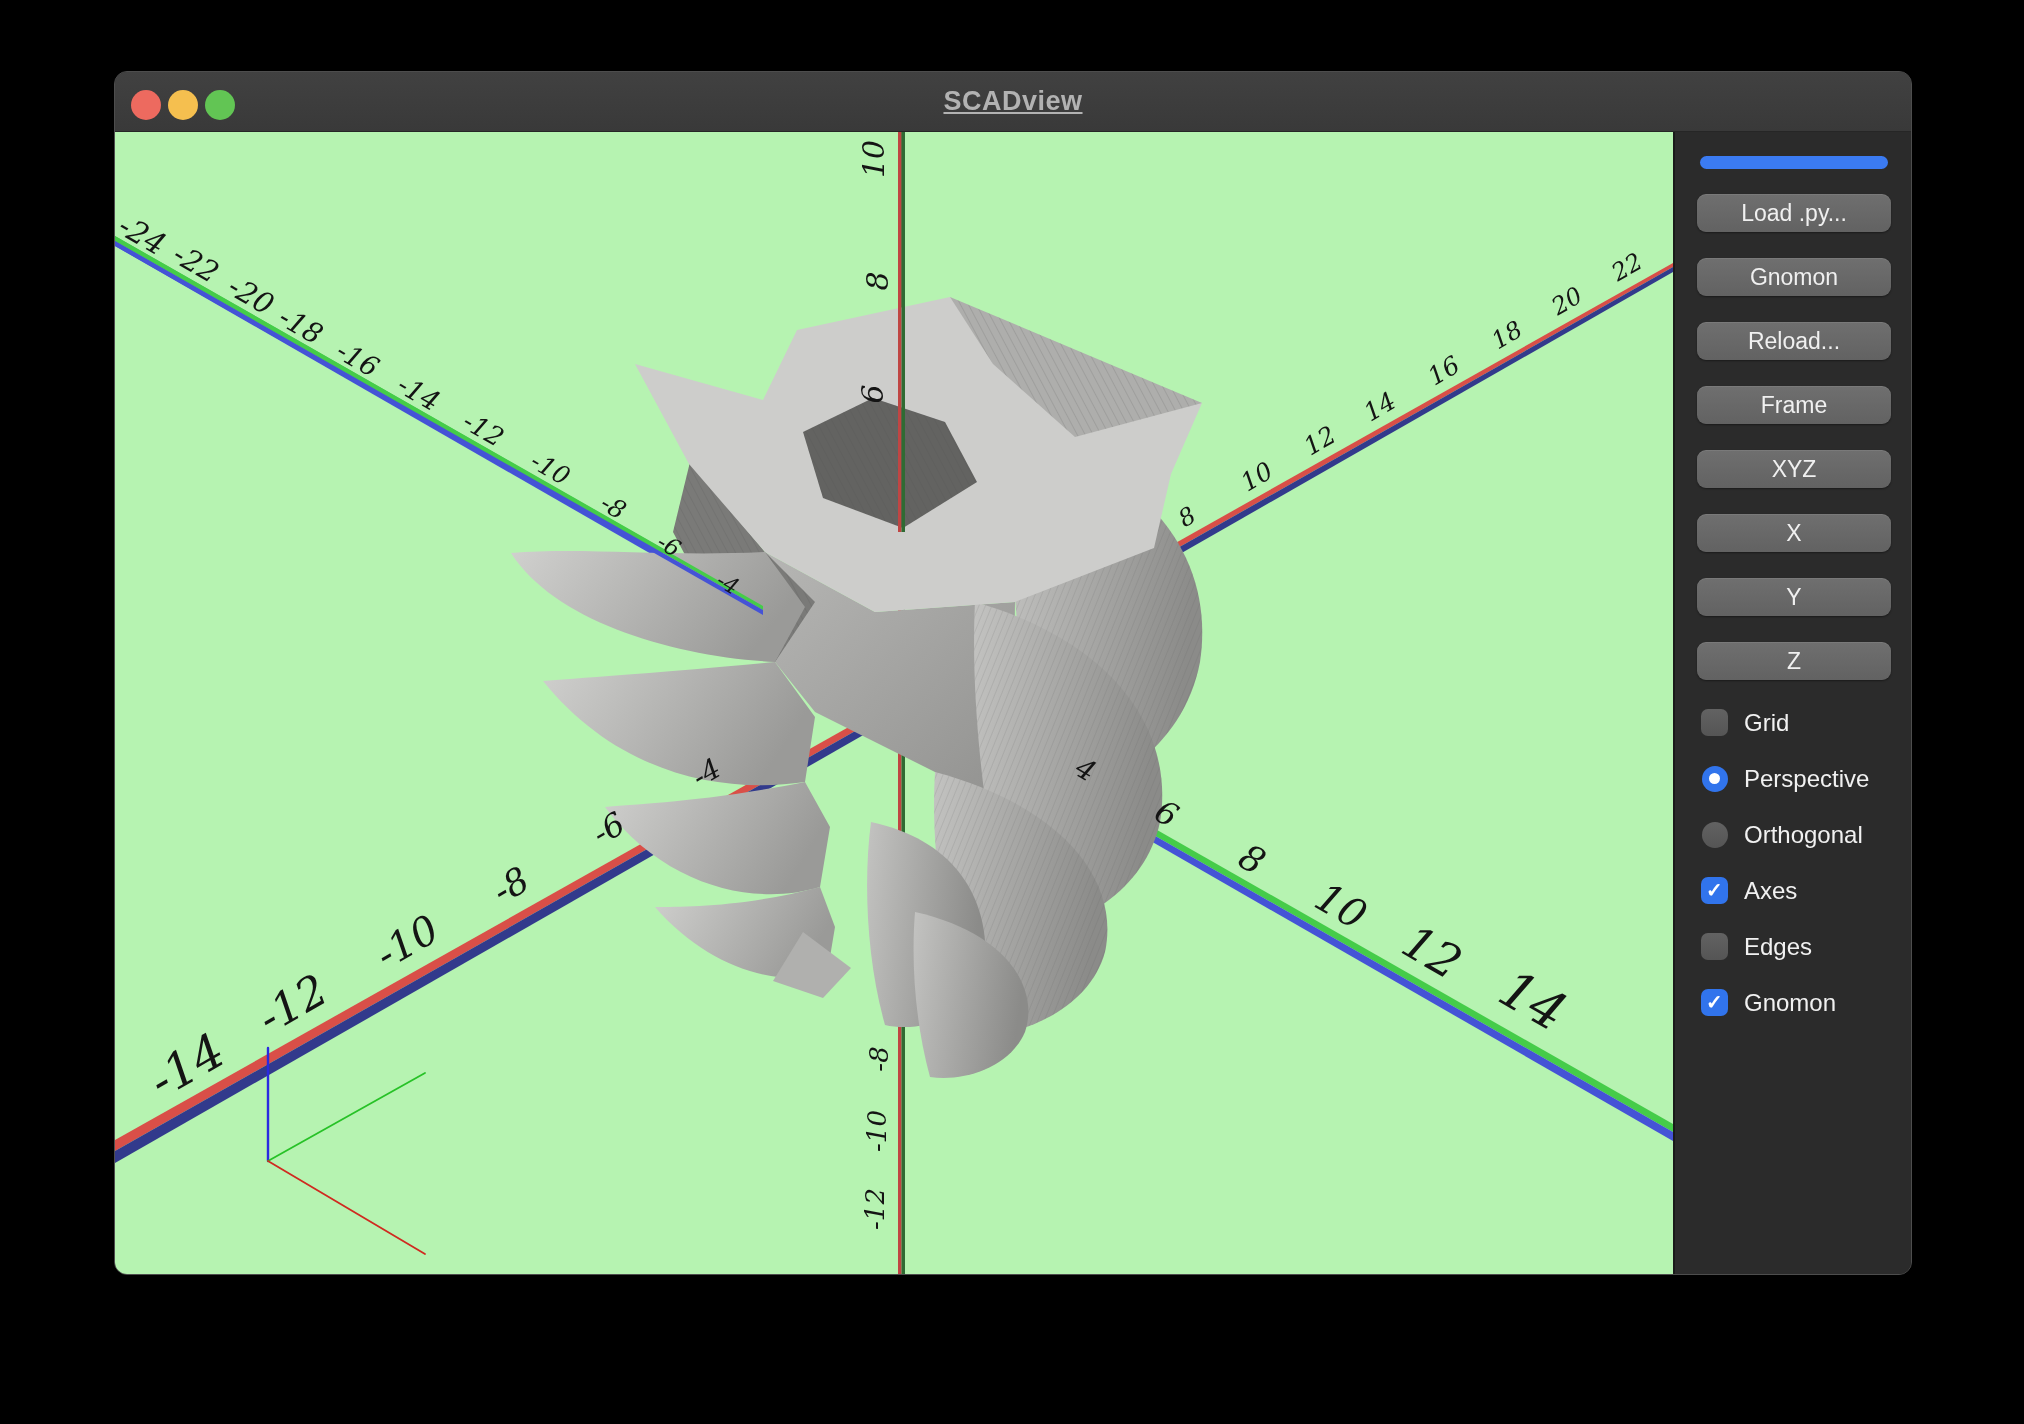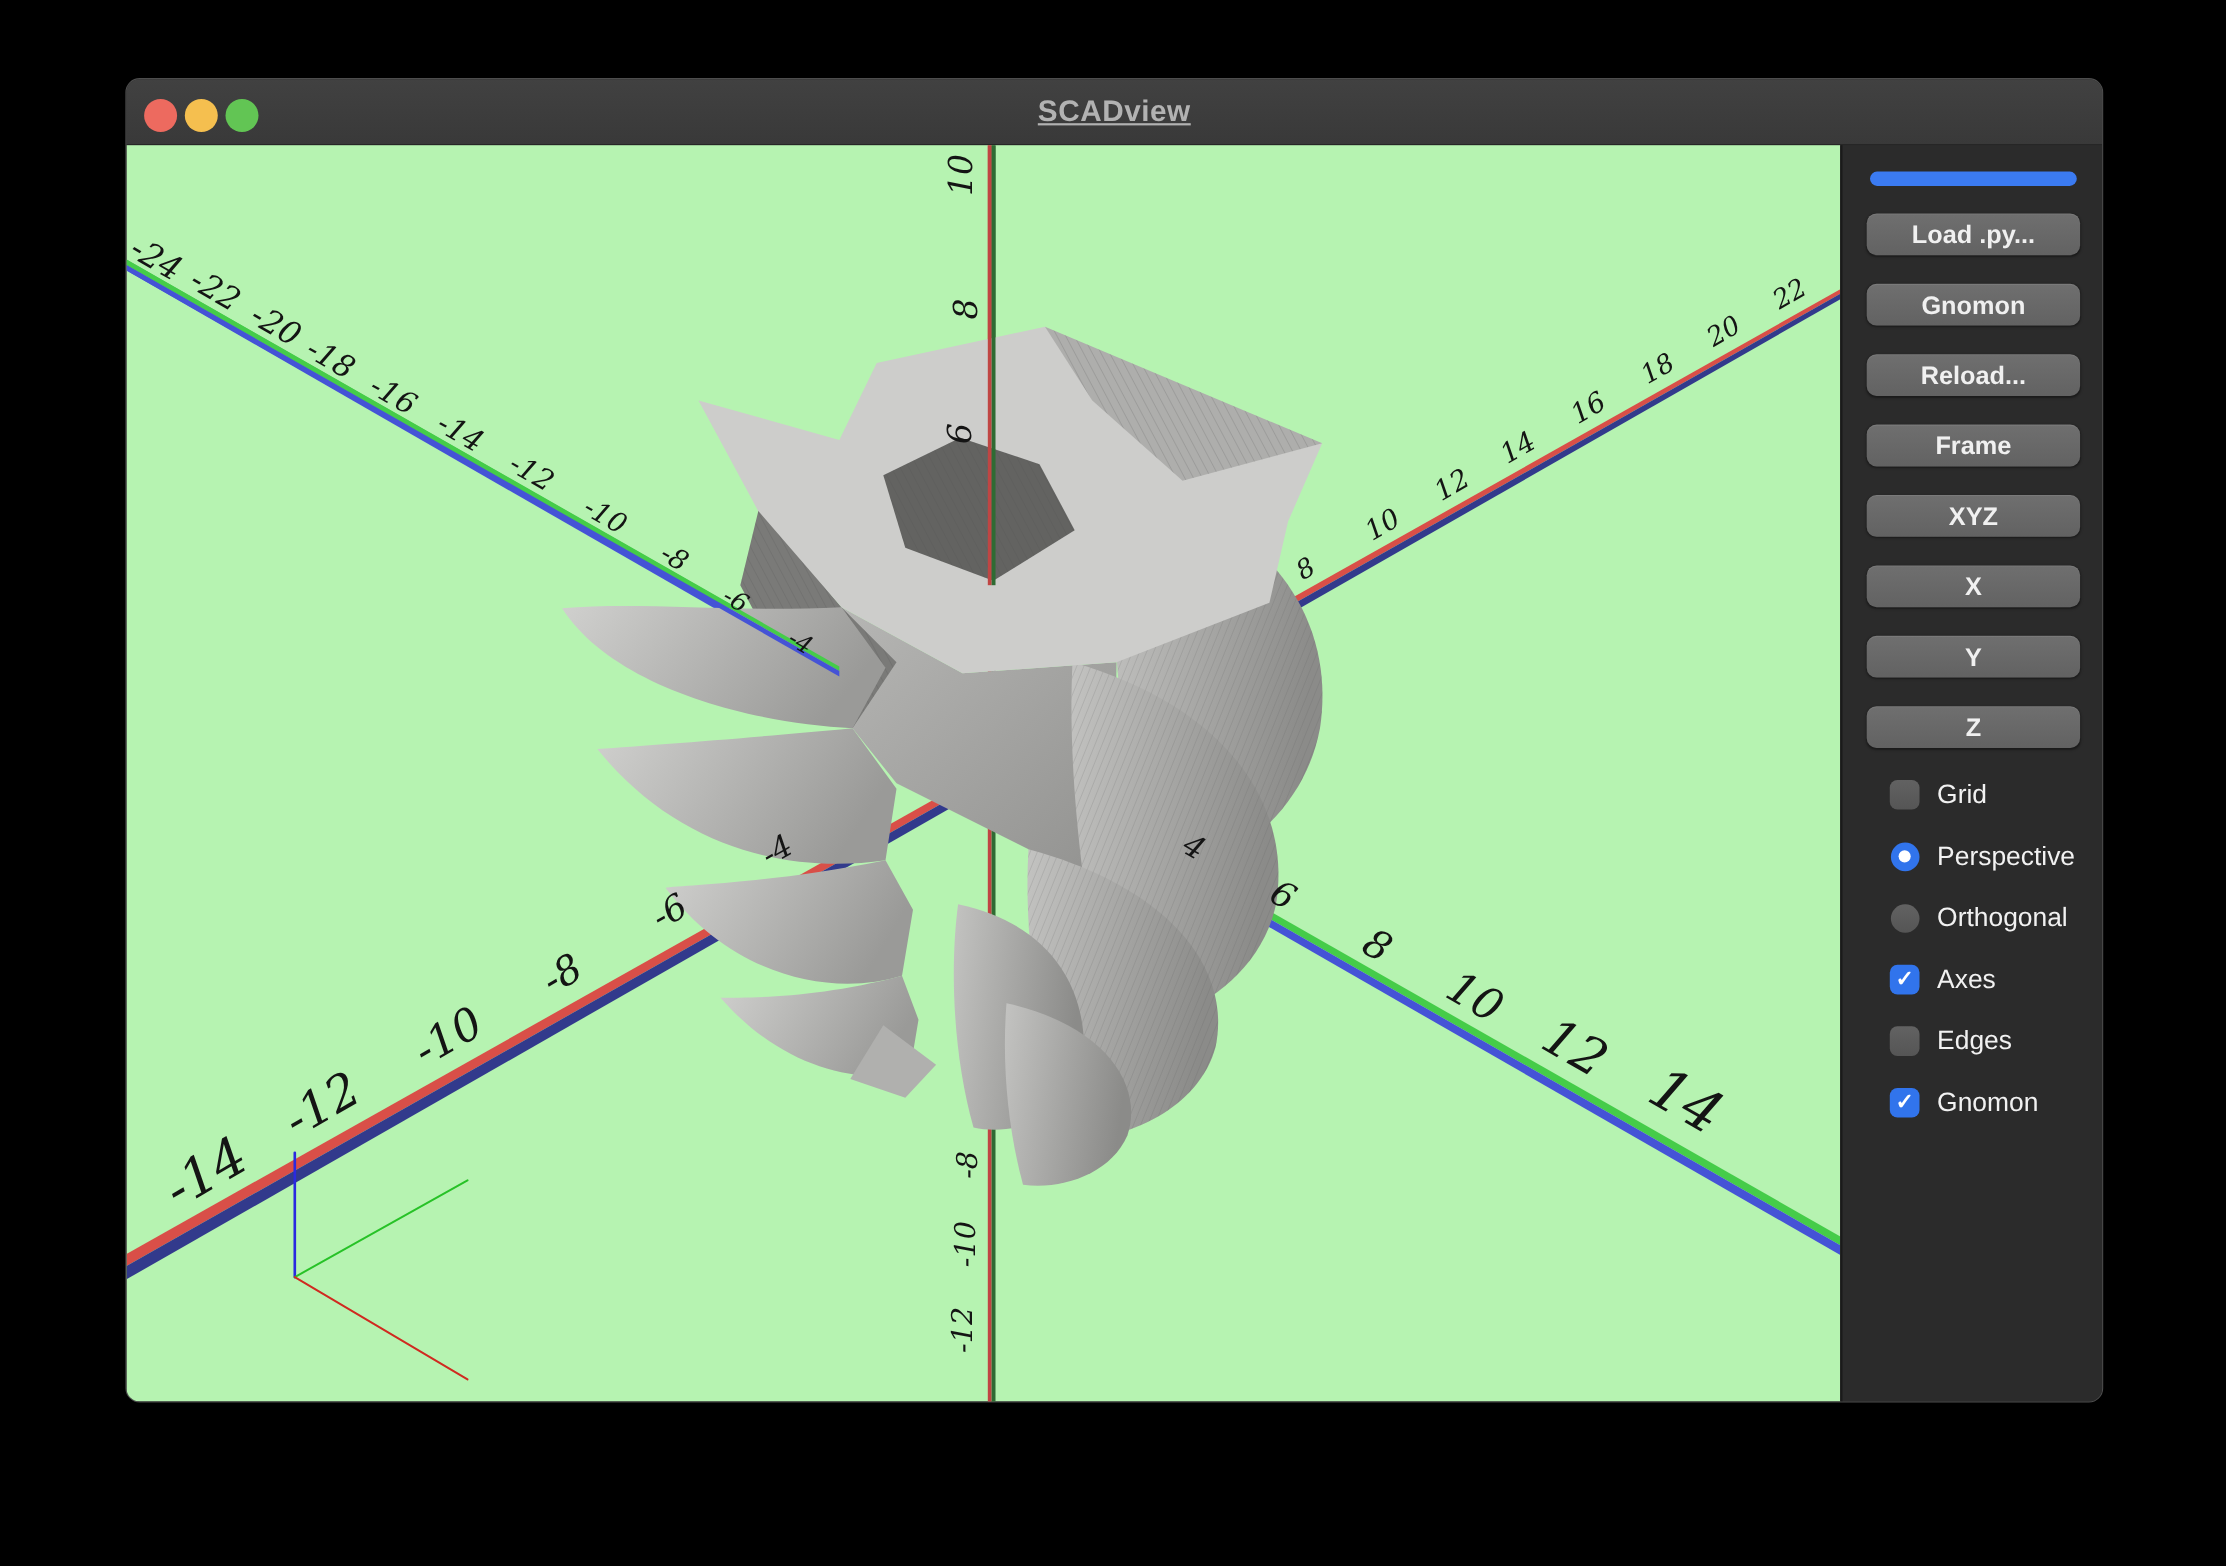--- a/index.html
+++ b/index.html
@@ -37,23 +37,23 @@
     padding:24px 20px 0 22px;box-sizing:border-box;position:relative;
   }
   .progress{
     height:13px;border-radius:7px;background:#3b7bf2;margin:0 3px 25px 3px;
   }
   .btn{
     height:38px;border-radius:9px;margin-bottom:26px;
     background:linear-gradient(#6f6f6f,#626262);
     box-shadow:0 1px 2px rgba(0,0,0,.4), inset 0 1px 0 rgba(255,255,255,.08);
     color:#f0f0f0;font-size:23px;display:flex;align-items:center;justify-content:center;
-    cursor:default;user-select:none;font-weight:bold;
-  }
-  .toggles{margin-left:21px;margin-top:29px;}
+    cursor:default;user-select:none;
+  }
+  .toggles{margin-left:4px;margin-top:29px;}
   .trow{display:flex;align-items:center;height:27px;margin-bottom:29px;}
   .tctl{flex:0 0 27px;width:27px;height:27px;position:relative;}
   .cbox{border-radius:7px;background:linear-gradient(#626262,#555);width:27px;height:27px;box-sizing:border-box;}
   .cbox.on{background:#3174ec;}
   .cbox .mark{
     position:absolute;left:0;top:0;width:27px;height:27px;line-height:26px;text-align:center;
     color:#fff;font-size:20px;font-weight:bold;
   }
   .radio{border-radius:50%;background:linear-gradient(#626262,#555);width:26px;height:26px;margin:0.5px;box-sizing:border-box;position:relative;}
   .radio.on{background:#3174ec;}

